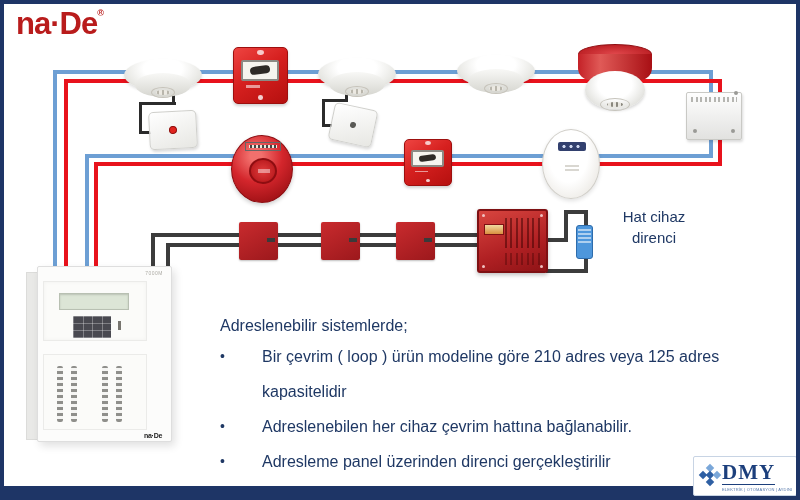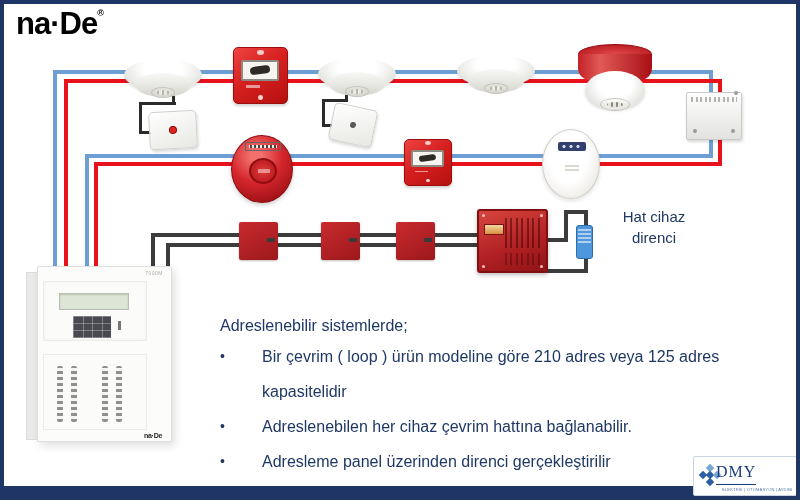--- a/index.html
+++ b/index.html
@@ -3,21 +3,21 @@
 <meta charset="utf-8">
 <style>
   *{box-sizing:border-box;margin:0;padding:0}
   html,body{background:#fff}
   .stage{position:relative;width:800px;height:500px;background:#fff;overflow:hidden;
          font-family:"Liberation Sans",sans-serif}
   .frame{position:absolute;inset:0;border:4px solid #1e3566;z-index:10;pointer-events:none}
   .bottombar{position:absolute;left:4px;right:4px;bottom:4px;height:10px;background:#1e3566;z-index:5}
 
   
-  .brand-logo{position:absolute;left:16px;top:6px;z-index:4;color:#000000;
+  .brand-logo{position:absolute;left:16px;top:6px;z-index:4;color:#b91c1c;
               font-weight:900;font-size:31px;letter-spacing:-1px}
   .brand-logo sup{font-size:9px;font-weight:700;vertical-align:18px;letter-spacing:0}
 
   
   .w{position:absolute;display:block;z-index:1}
   .wb{background:#6d9fd4}.wr{background:#e8121c}.wk{background:#3c3c3c}.wc{background:#2b2b2b}
 
   
   .detector{position:absolute;width:78px;height:46px;z-index:2}
   .det-rim{position:absolute;left:0;top:4px;width:78px;height:32px;border-radius:50%;display:block;
@@ -150,22 +150,22 @@
   
   .dmy-card{position:absolute;left:693px;top:456px;width:104px;height:40px;z-index:6;background:#fff;
             border:1px solid #c8d4e4;border-radius:2px}
   .dmy-icon{position:absolute;left:6px;top:8px;width:20px;height:20px;display:block}
   .dmy-icon i{position:absolute;display:block;width:6px;height:6px;transform:rotate(45deg)}
   .dmy-d1{left:7px;top:0;background:#7aa7d9}
   .dmy-d2{left:0;top:7px;background:#2e5fa3}
   .dmy-d3{left:7px;top:7px;background:#2e5fa3}
   .dmy-d4{left:14px;top:7px;background:#7aa7d9}
   .dmy-d5{left:7px;top:14px;background:#2e5fa3}
-  .dmy-text{position:absolute;left:22px;top:3px;font-family:"Liberation Serif",serif;font-weight:400;
-            font-size:16px;color:#1c3f7c;letter-spacing:1px;border-bottom:1px solid #1c3f7c;line-height:24px}
+  .dmy-text{position:absolute;left:28px;top:3px;font-family:"Liberation Serif",serif;font-weight:700;
+            font-size:21px;color:#1c3f7c;letter-spacing:1px;border-bottom:1px solid #1c3f7c;line-height:24px}
   .dmy-tagline{position:absolute;left:28px;top:30px;width:70px;font-size:4px;color:#5577aa;
                letter-spacing:.2px;white-space:nowrap;overflow:hidden}
 </style>
 </head>
 <body>
 
 <div class="stage">
 
   <div class="brand-logo"><span>na·De</span><sup>®</sup></div>
 

